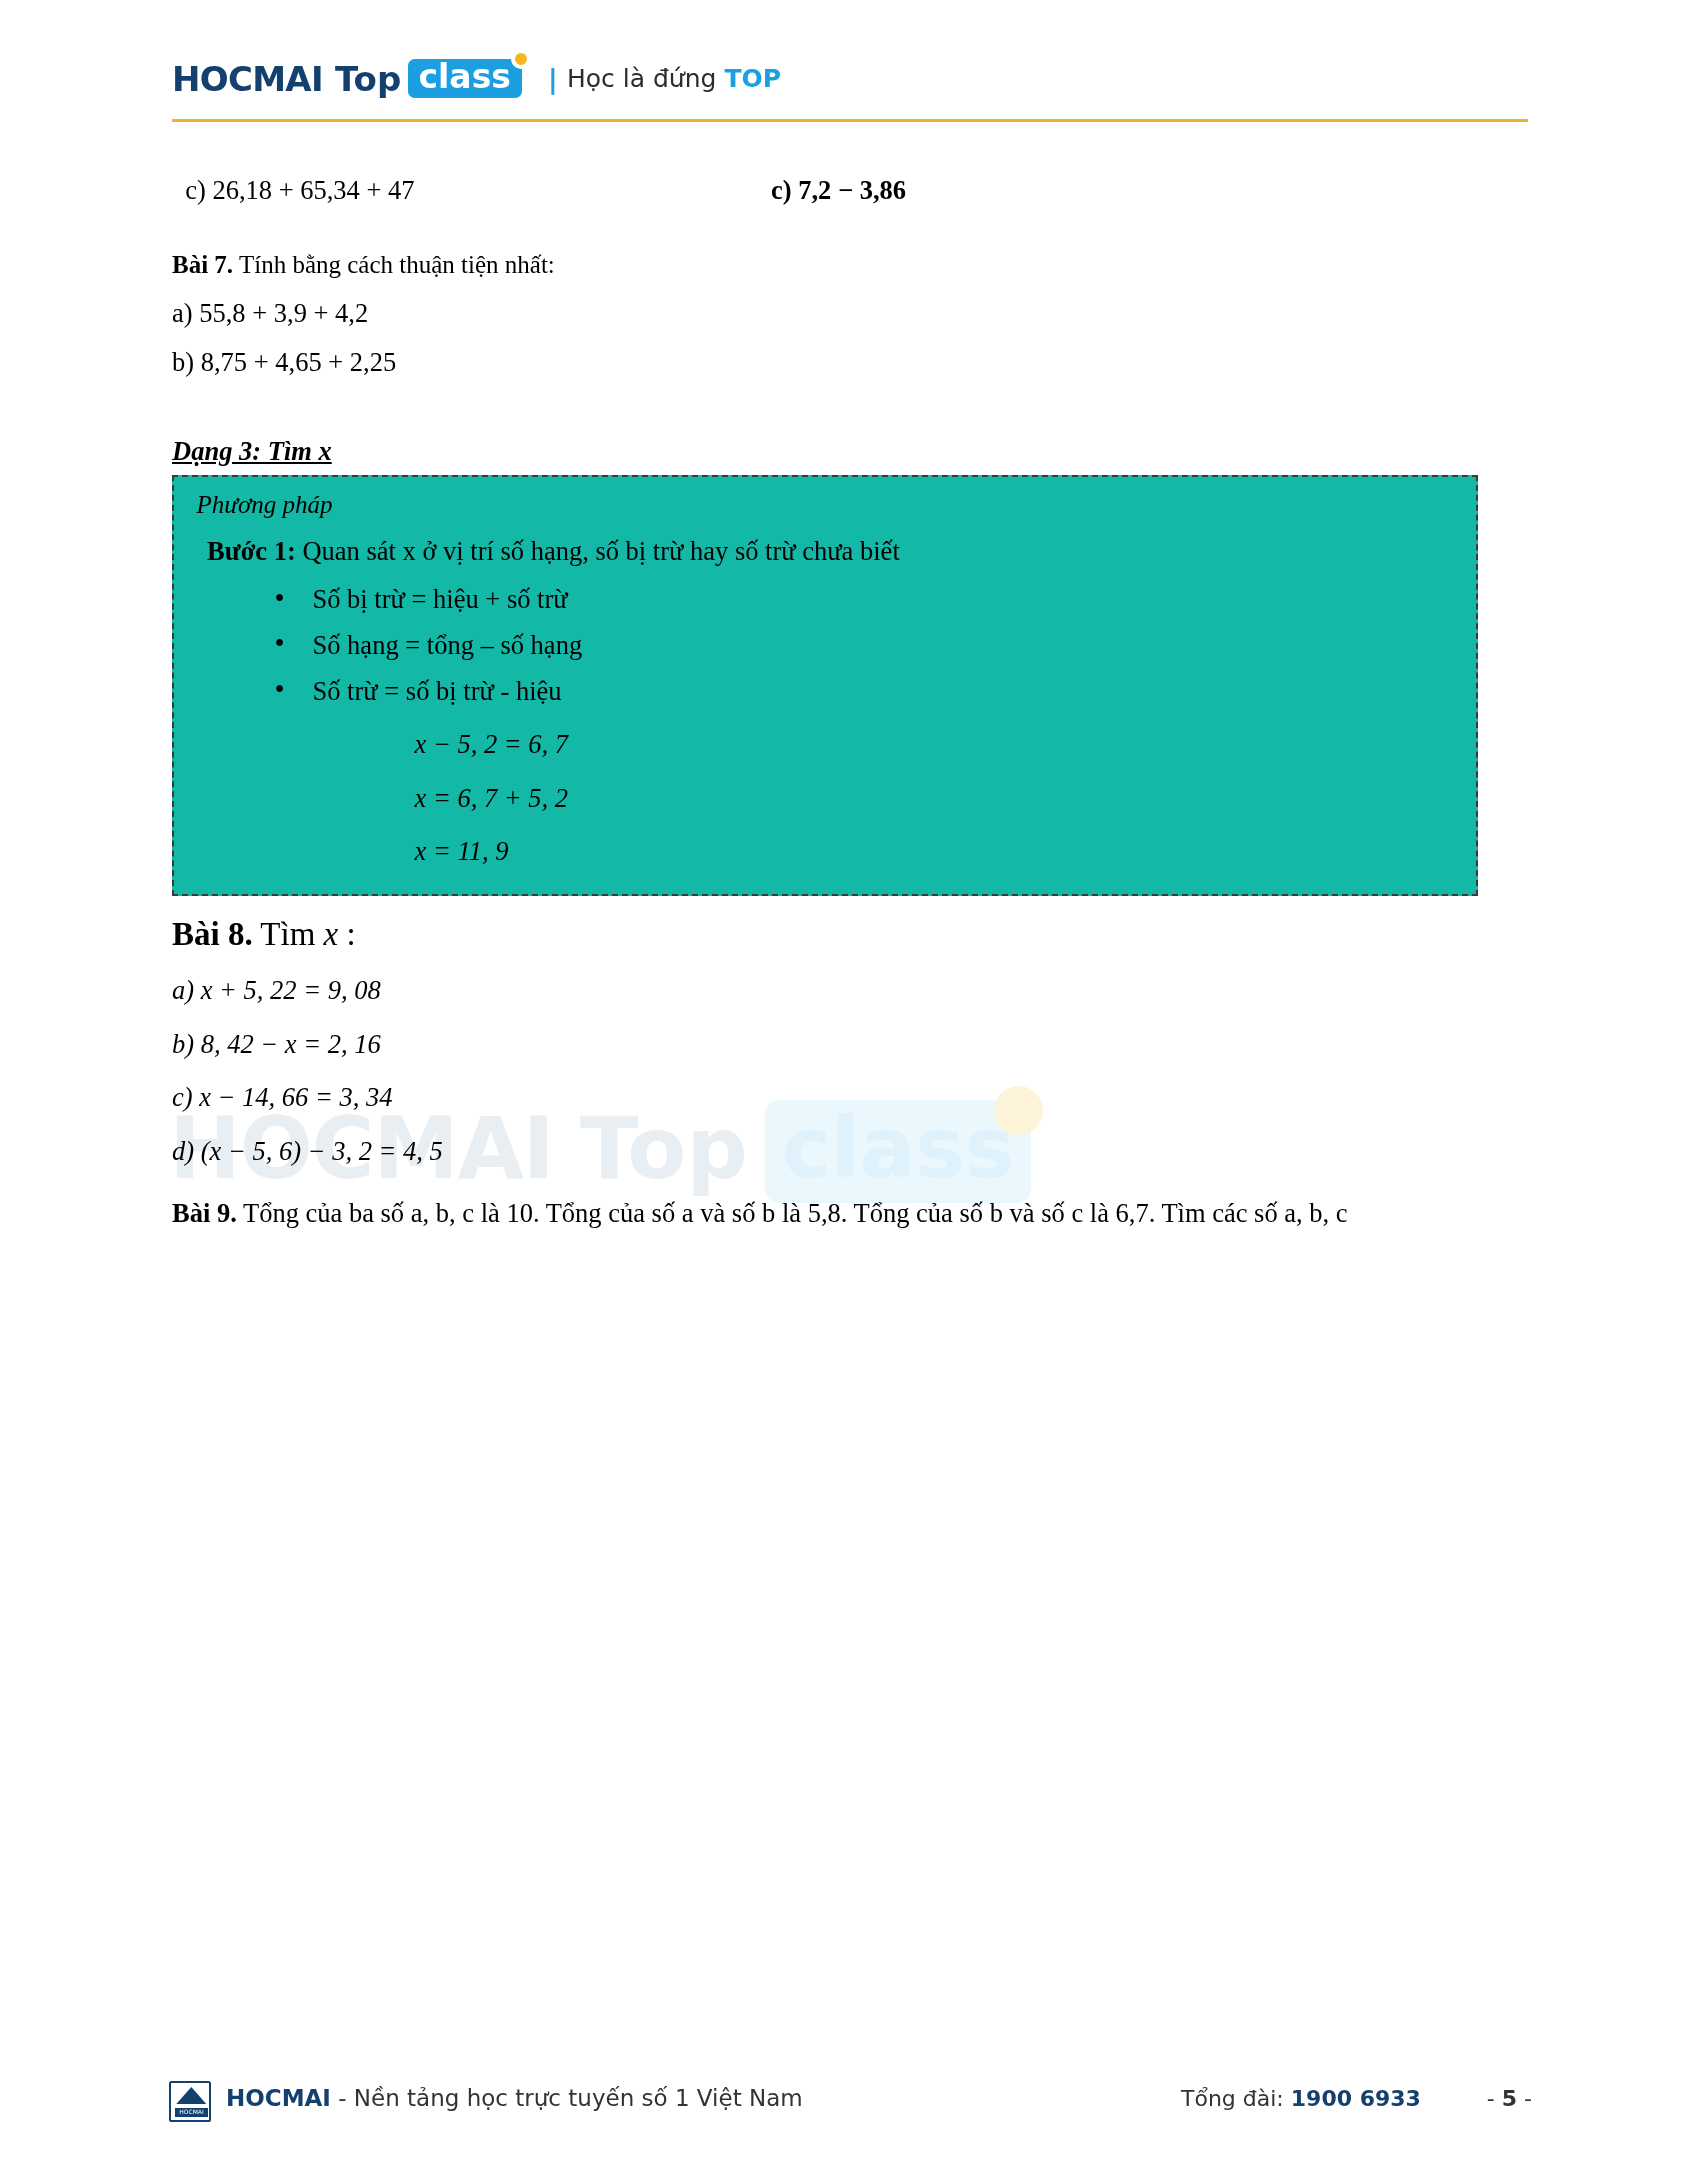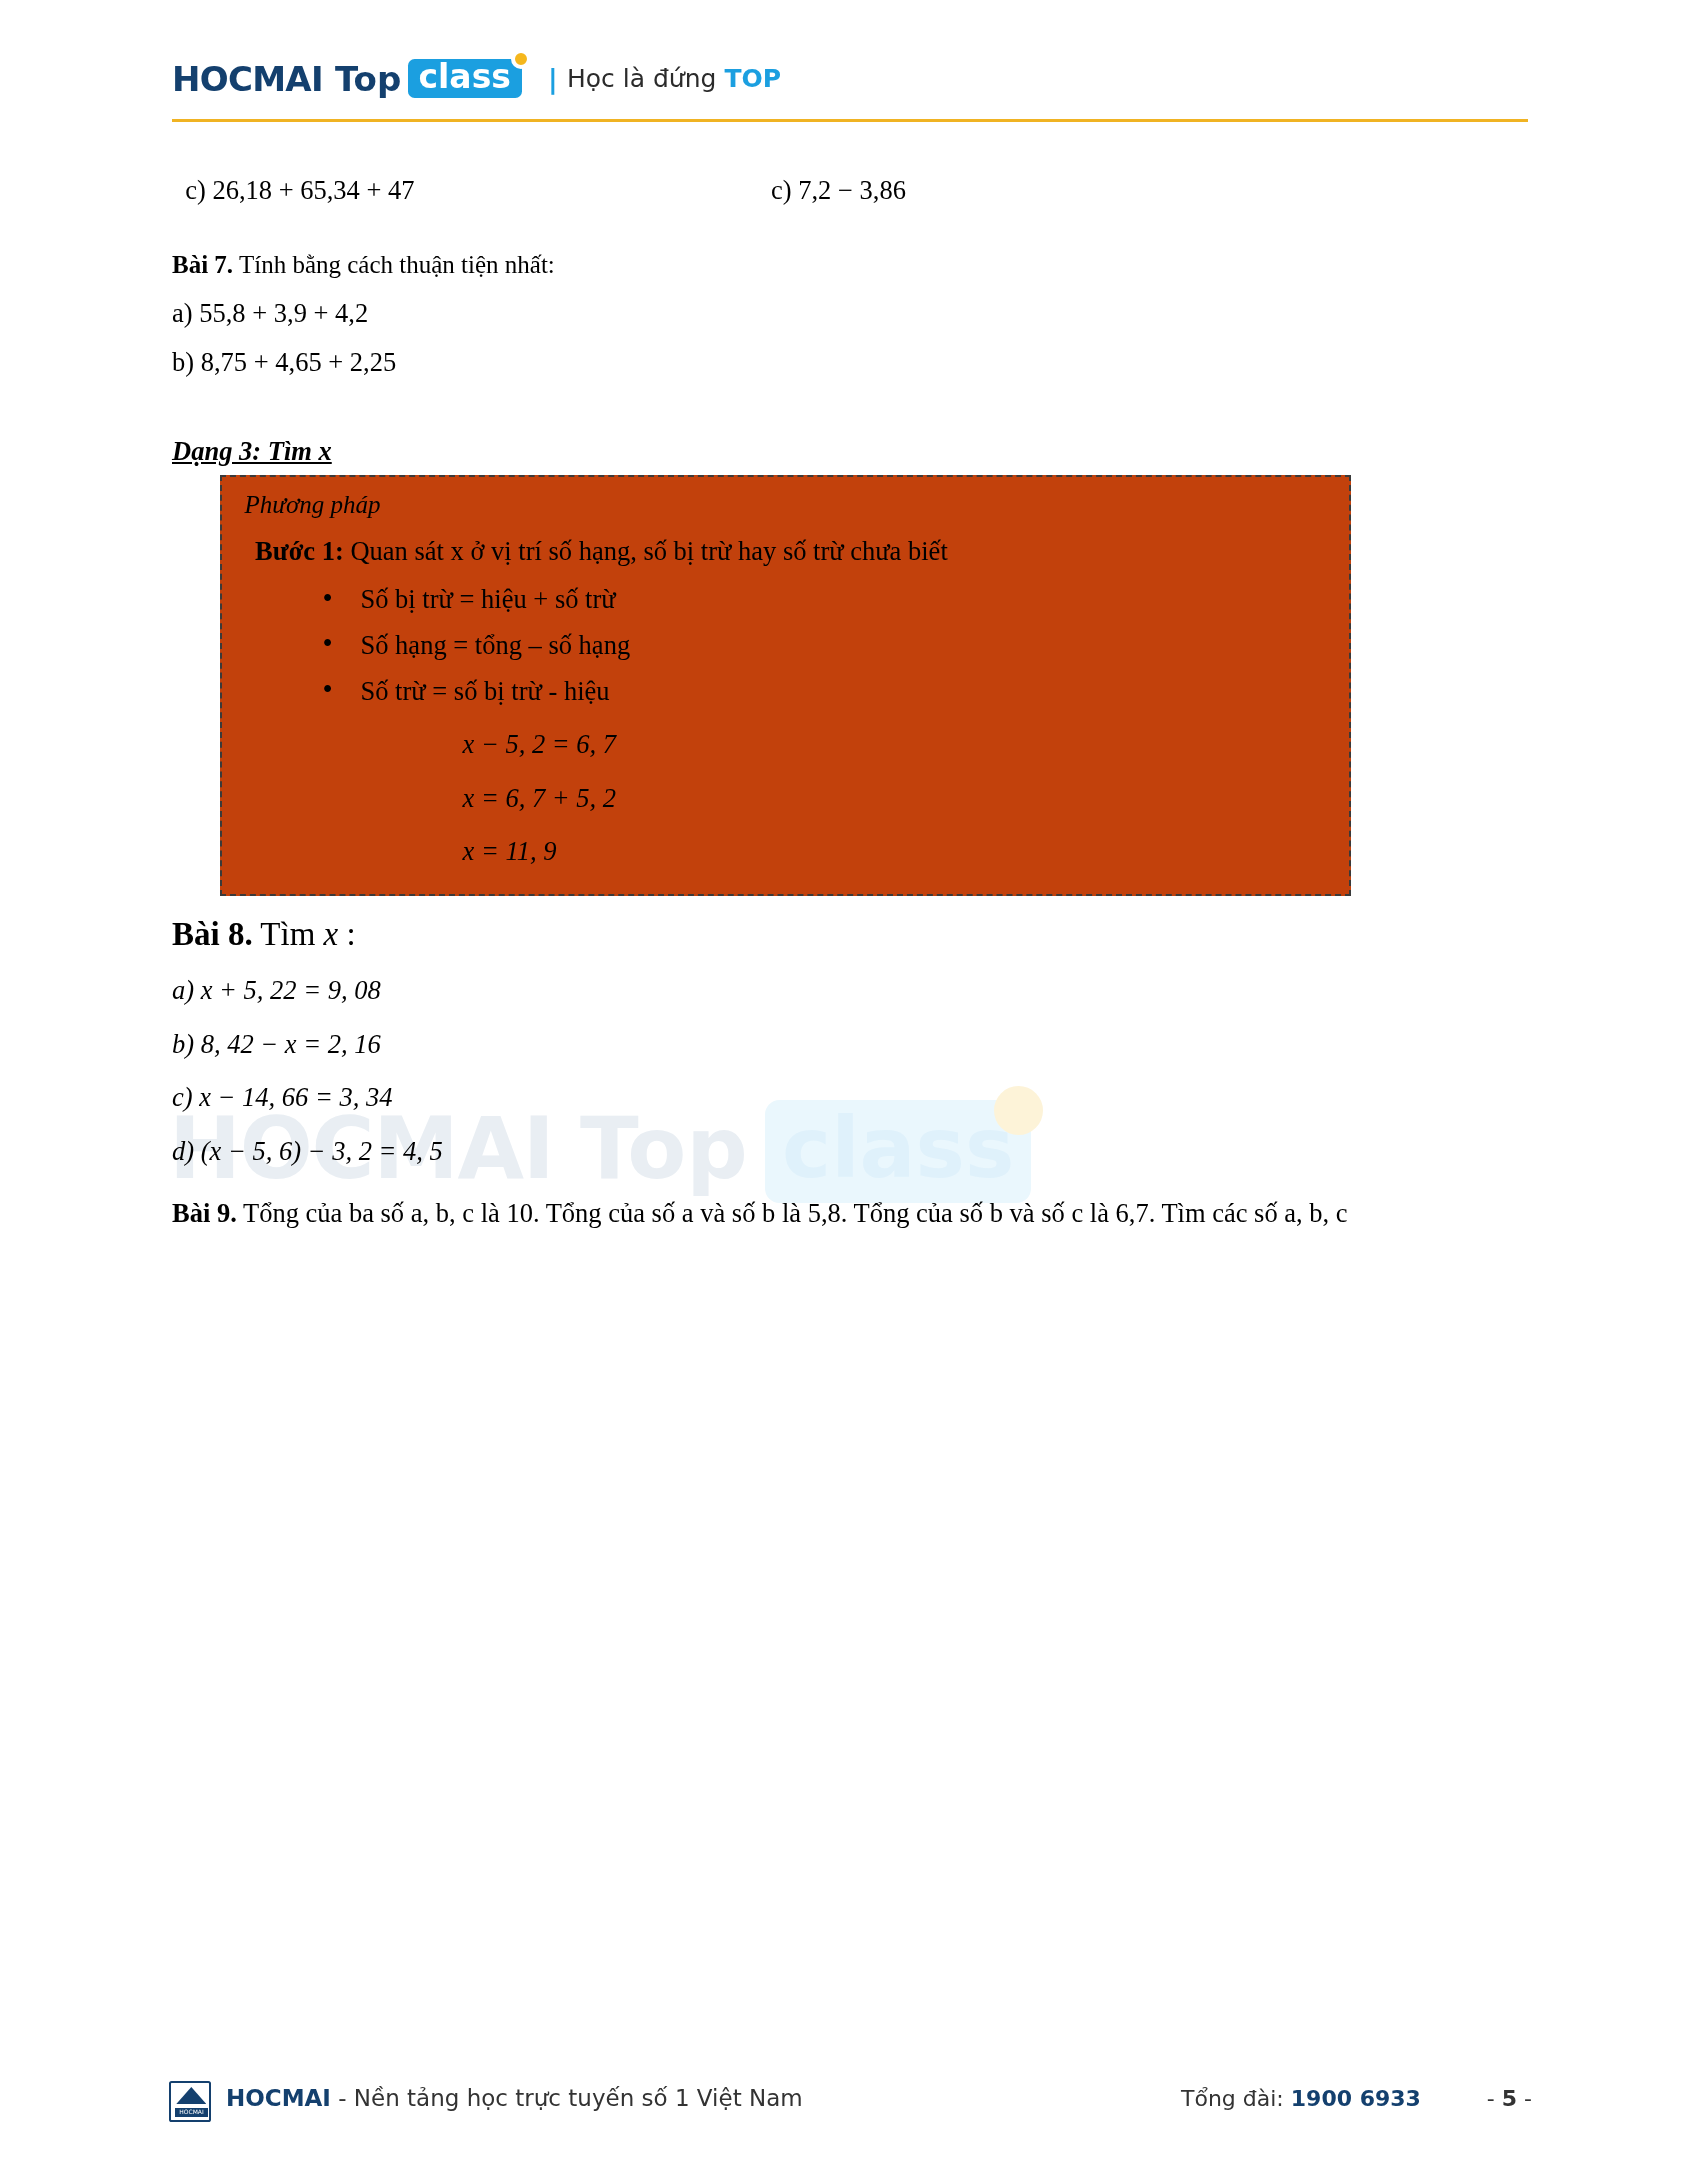--- a/index.html
+++ b/index.html
@@ -164,20 +164,21 @@
     position: absolute;
     left: 13.2px;
     top: 0;
     font-size: 26.5px;
   }
   .col-right {
     position: absolute;
     left: 599px;
     top: 0;
     font-size: 26.5px;
+    font-weight: bold;
   }
   .para {
     font-size: 25px;
     line-height: 1.55;
     margin-top: 33px;
   }
   .para b { font-weight: 700; }
   .item {
     font-size: 26.5px;
     line-height: 1.5;
@@ -188,25 +189,24 @@
     font-weight: 700;
     font-style: italic;
     text-decoration: underline;
     margin-top: 53px;
     margin-bottom: 8px;
   }
 
   
   .method-box {
     border: 2px dashed #3a3a3a;
-    background: #c2410c;
+    background: #14b8a6;
     padding: 14.6px 22.5px 26.5px 22.5px;
     box-sizing: border-box;
-    width: 1131px;
-    margin-left: 48px;
+    width: 1306px;
   }
   .method-label {
     font-size: 25px;
     font-style: italic;
     margin-bottom: 17px;
   }
   .step {
     font-size: 26.5px;
     margin: 17px 0 17px 10.6px;
   }

